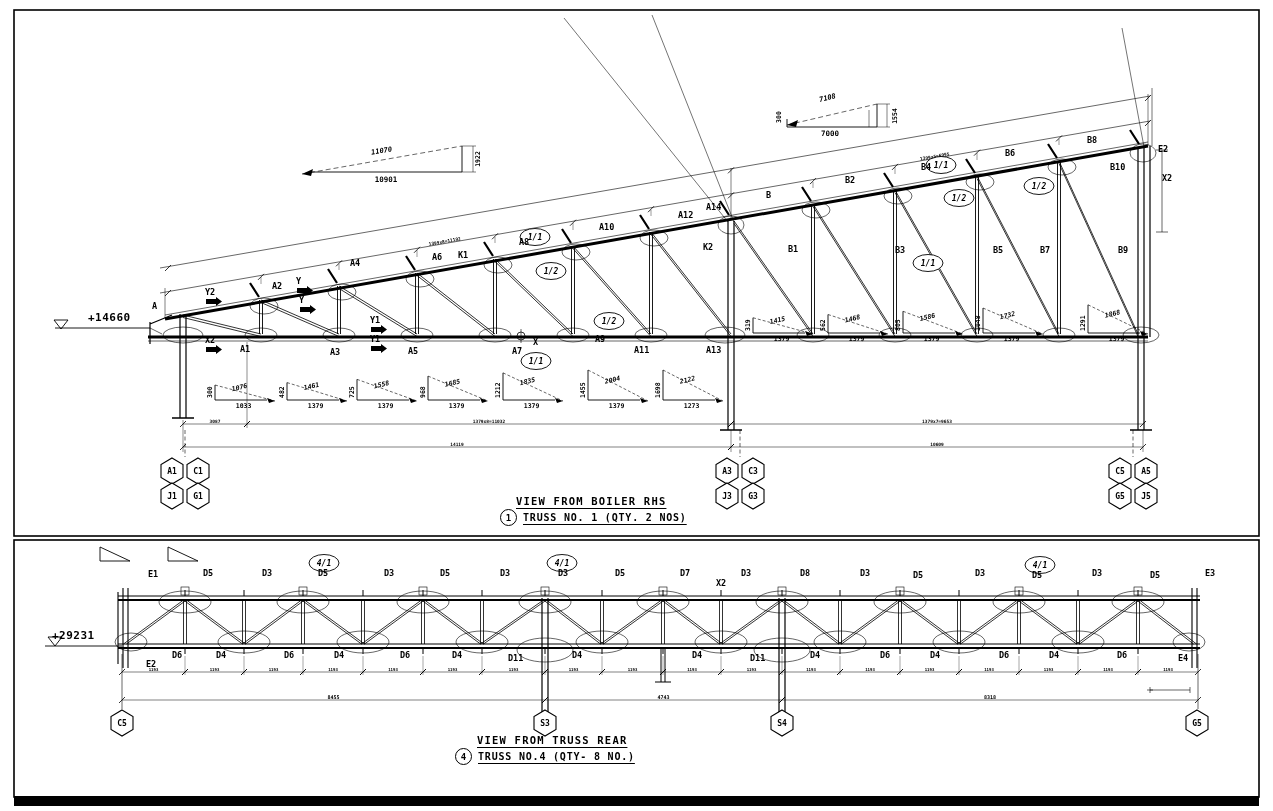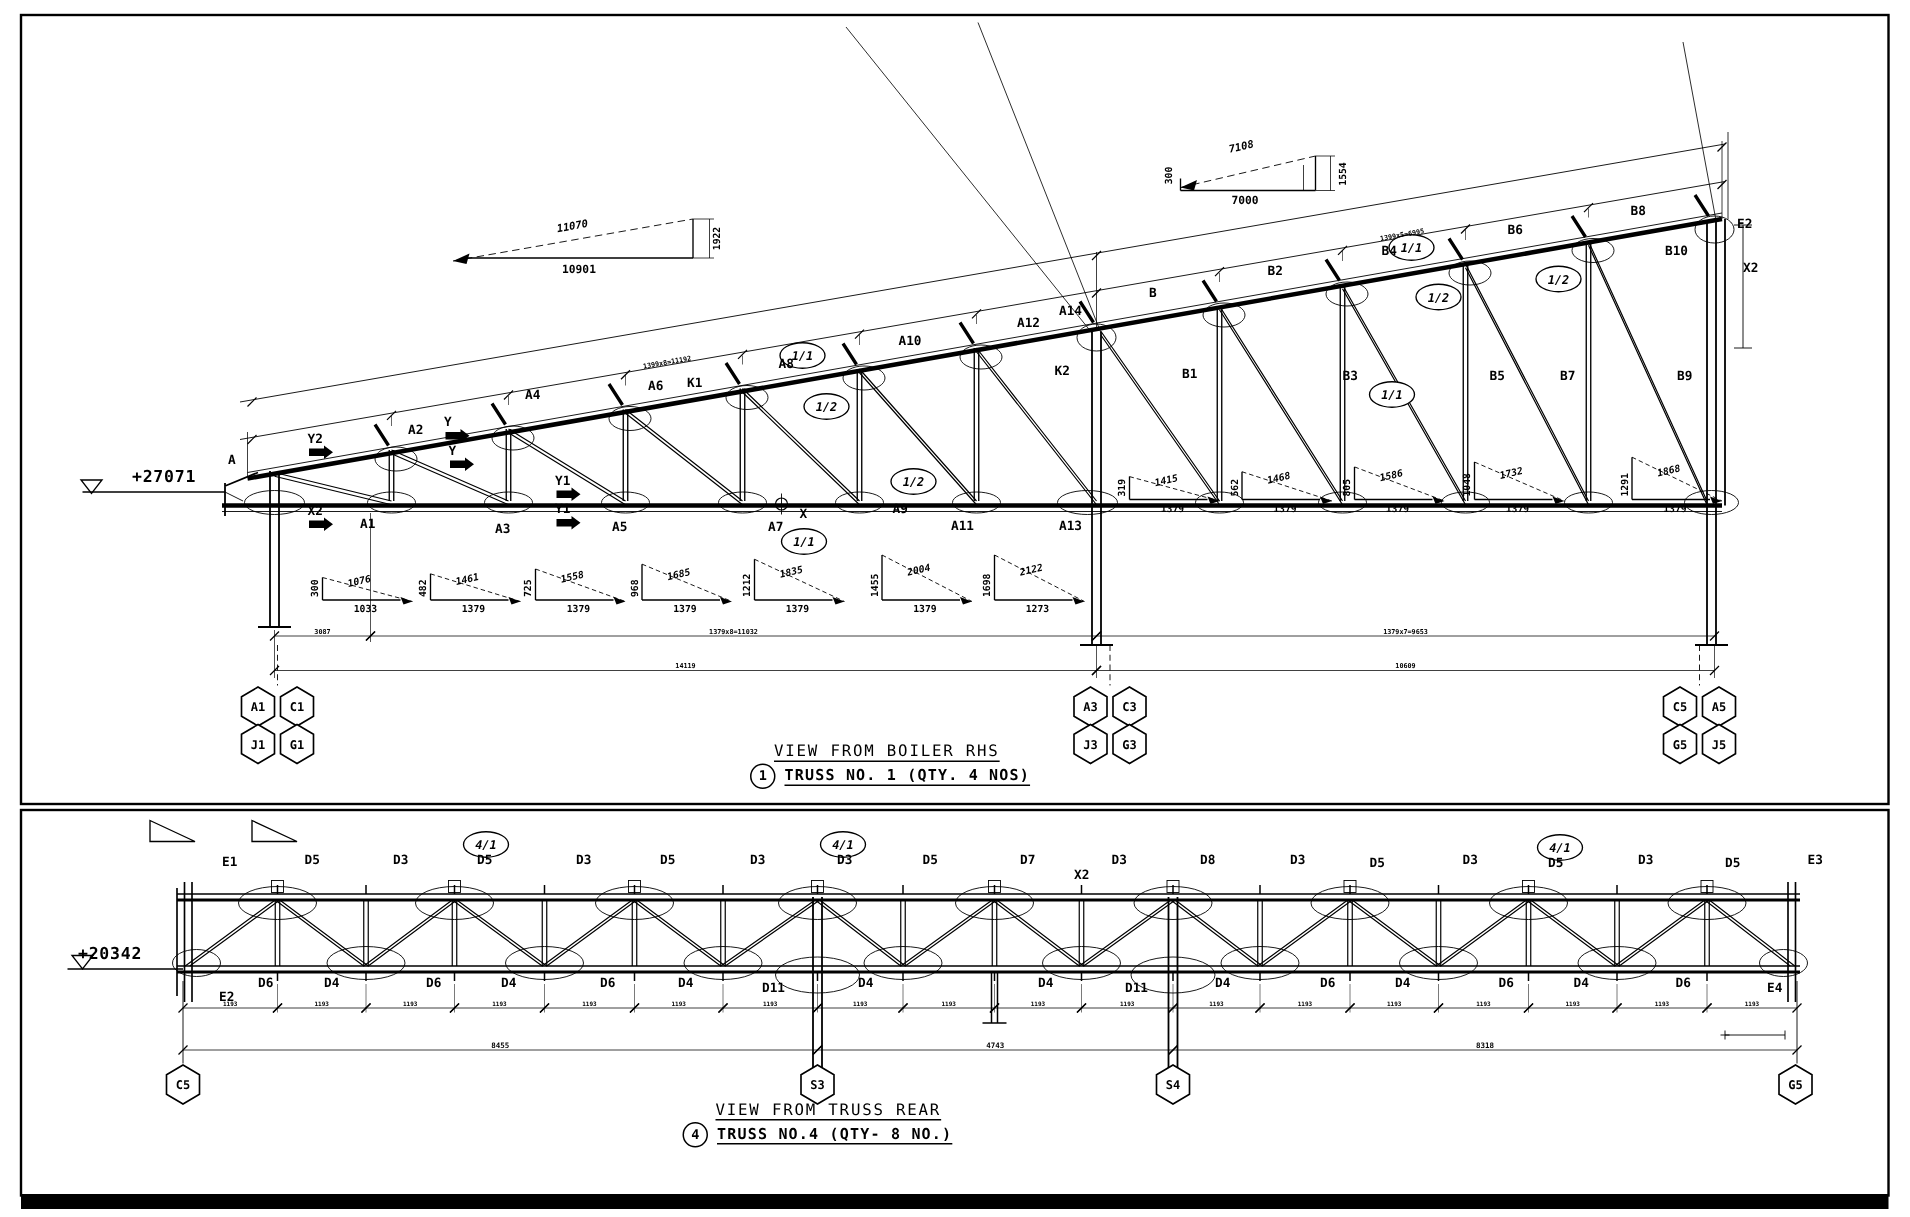--- a/index.html
+++ b/index.html
@@ -1,19 +1,19 @@
 <!DOCTYPE html>
 <html><head>
 <meta charset="utf-8">
 <style>
   html,body{margin:0;padding:0;background:#fff;}
   .stage{position:relative;width:1273px;height:811px;background:#fff;overflow:hidden;
          font-family:"DejaVu Sans Mono","Liberation Mono",monospace;color:#000;}
   svg{position:absolute;left:0;top:0;}
-  .ttl{position:absolute;font-weight:normal;font-size:10.5px;letter-spacing:1.2px;white-space:nowrap;
+  .ttl{position:absolute;font-weight:bold;font-size:10.5px;letter-spacing:1.2px;white-space:nowrap;
        text-decoration:underline;text-underline-offset:3px;}
   .sub{position:absolute;display:flex;align-items:center;gap:6px;white-space:nowrap;}
   .sub .txt{font-weight:bold;font-size:10px;letter-spacing:.8px;text-decoration:underline;text-underline-offset:3px;}
   .bub{width:15px;height:15px;border:1.3px solid #000;border-radius:50%;display:flex;align-items:center;
        justify-content:center;font-size:9px;font-weight:bold;flex:0 0 auto;background:#fff;}
   .elev{position:absolute;font-size:11px;font-weight:bold;letter-spacing:.5px;}
 </style>
 </head>
 <body>
 
@@ -570,27 +570,27 @@
         <text x="810" y="658" font-size="8.5" text-anchor="start" font-weight="700">D4</text>
         <text x="880" y="658" font-size="8.5" text-anchor="start" font-weight="700">D6</text>
         <text x="930" y="658" font-size="8.5" text-anchor="start" font-weight="700">D4</text>
         <text x="999" y="658" font-size="8.5" text-anchor="start" font-weight="700">D6</text>
         <text x="1049" y="658" font-size="8.5" text-anchor="start" font-weight="700">D4</text>
         <text x="1117" y="658" font-size="8.5" text-anchor="start" font-weight="700">D6</text>
         <text x="1178" y="661" font-size="8.5" text-anchor="start" font-weight="700">E4</text>
       </g>
     </svg>
 
-  <div class="elev" style="left:88px;top:311px;">+27071</div>
-  <div class="elev" style="left:52px;top:629px;">+20342</div>
+  <div class="elev" style="left:88px;top:311px;">+14660</div>
+  <div class="elev" style="left:52px;top:629px;">+29231</div>
 
   <div class="ttl" style="left:516px;top:495px;">VIEW FROM BOILER RHS</div>
   <div class="sub" style="left:500px;top:509px;">
     <span class="bub">1</span>
-    <span class="txt">TRUSS NO. 1 (QTY. 4 NOS)</span>
+    <span class="txt">TRUSS NO. 1 (QTY. 2 NOS)</span>
   </div>
 
   <div class="ttl" style="left:477px;top:734px;">VIEW FROM TRUSS REAR</div>
   <div class="sub" style="left:455px;top:748px;">
     <span class="bub">4</span>
     <span class="txt">TRUSS NO.4 (QTY- 8 NO.)</span>
   </div>
 
 </div>
 

